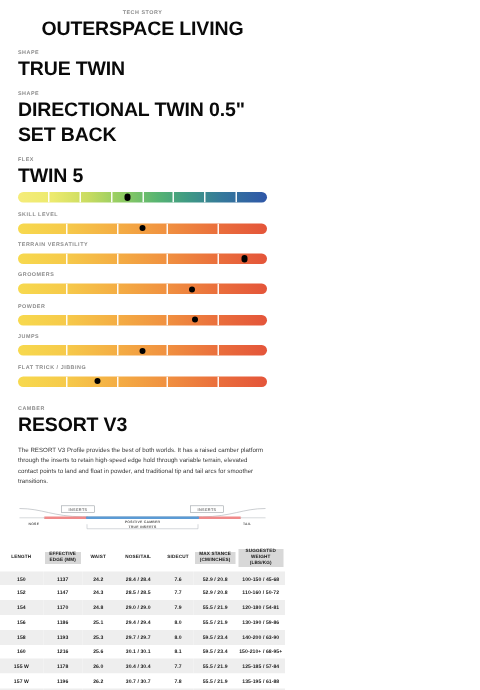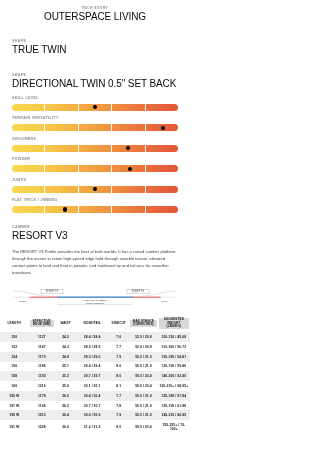--- a/index.html
+++ b/index.html
@@ -17,31 +17,31 @@
   .block { padding:0 12px; }
   .kicker {
     font-size:3.6px;
     letter-spacing:.35px;
     font-weight:700;
     color:#8c8c8c;
     text-transform:uppercase;
     line-height:1.1;
   }
   .value {
-    font-size:10px;
-    font-weight:400;
+    font-size:13px;
+    font-weight:700;
     letter-spacing:-.1px;
     color:#0a0a0a;
     text-transform:uppercase;
     line-height:1.25;
   }
   .center { text-align:center; }
 
   .topsec { padding-top:7px; }
-  .spec { margin-top:17px; }
+  .spec { margin-top:7px; }
 
   
   .barwrap { position:relative; margin-top:3px; height:7px; }
   .bar {
     position:relative; height:7px; border-radius:4px; overflow:hidden;
   }
   .bar.flexbar {
     background:linear-gradient(to right,
       #f5ec7a 0%, #ecea6e 14%, #c9dc61 28%, #8ecb63 42%,
       #57b472 56%, #3f9a84 68%, #35789b 82%, #2f57a8 100%);
@@ -117,20 +117,39 @@
     <div class="kicker">SHAPE</div>
     <div class="value">TRUE TWIN</div>
   </div>
 
   <div class="block spec">
     <div class="kicker">SHAPE</div>
     <div class="value">DIRECTIONAL TWIN 0.5" SET BACK</div>
   </div>
 
 
+  <div class="block spec">
+    <div class="kicker">FLEX</div>
+    <div class="value">TWIN 5</div>
+    <div class="barwrap">
+      <div class="bar flexbar">
+        <div class="ticks" id="flex-ticks">
+            <i></i>
+            <i></i>
+            <i></i>
+            <i></i>
+            <i></i>
+            <i></i>
+            <i></i>
+            <i></i>
+          </div>
+      </div>
+      <span class="dot" id="flex-dot" style="left: 44%;"></span>
+    </div>
+  </div>
 
 
   <div id="ratings">
       <div class="rate">
         <div class="kicker">SKILL LEVEL</div>
         <div class="barwrap">
           <div class="bar ratebar">
             <div class="ticks">
               <i></i>
               <i></i>

